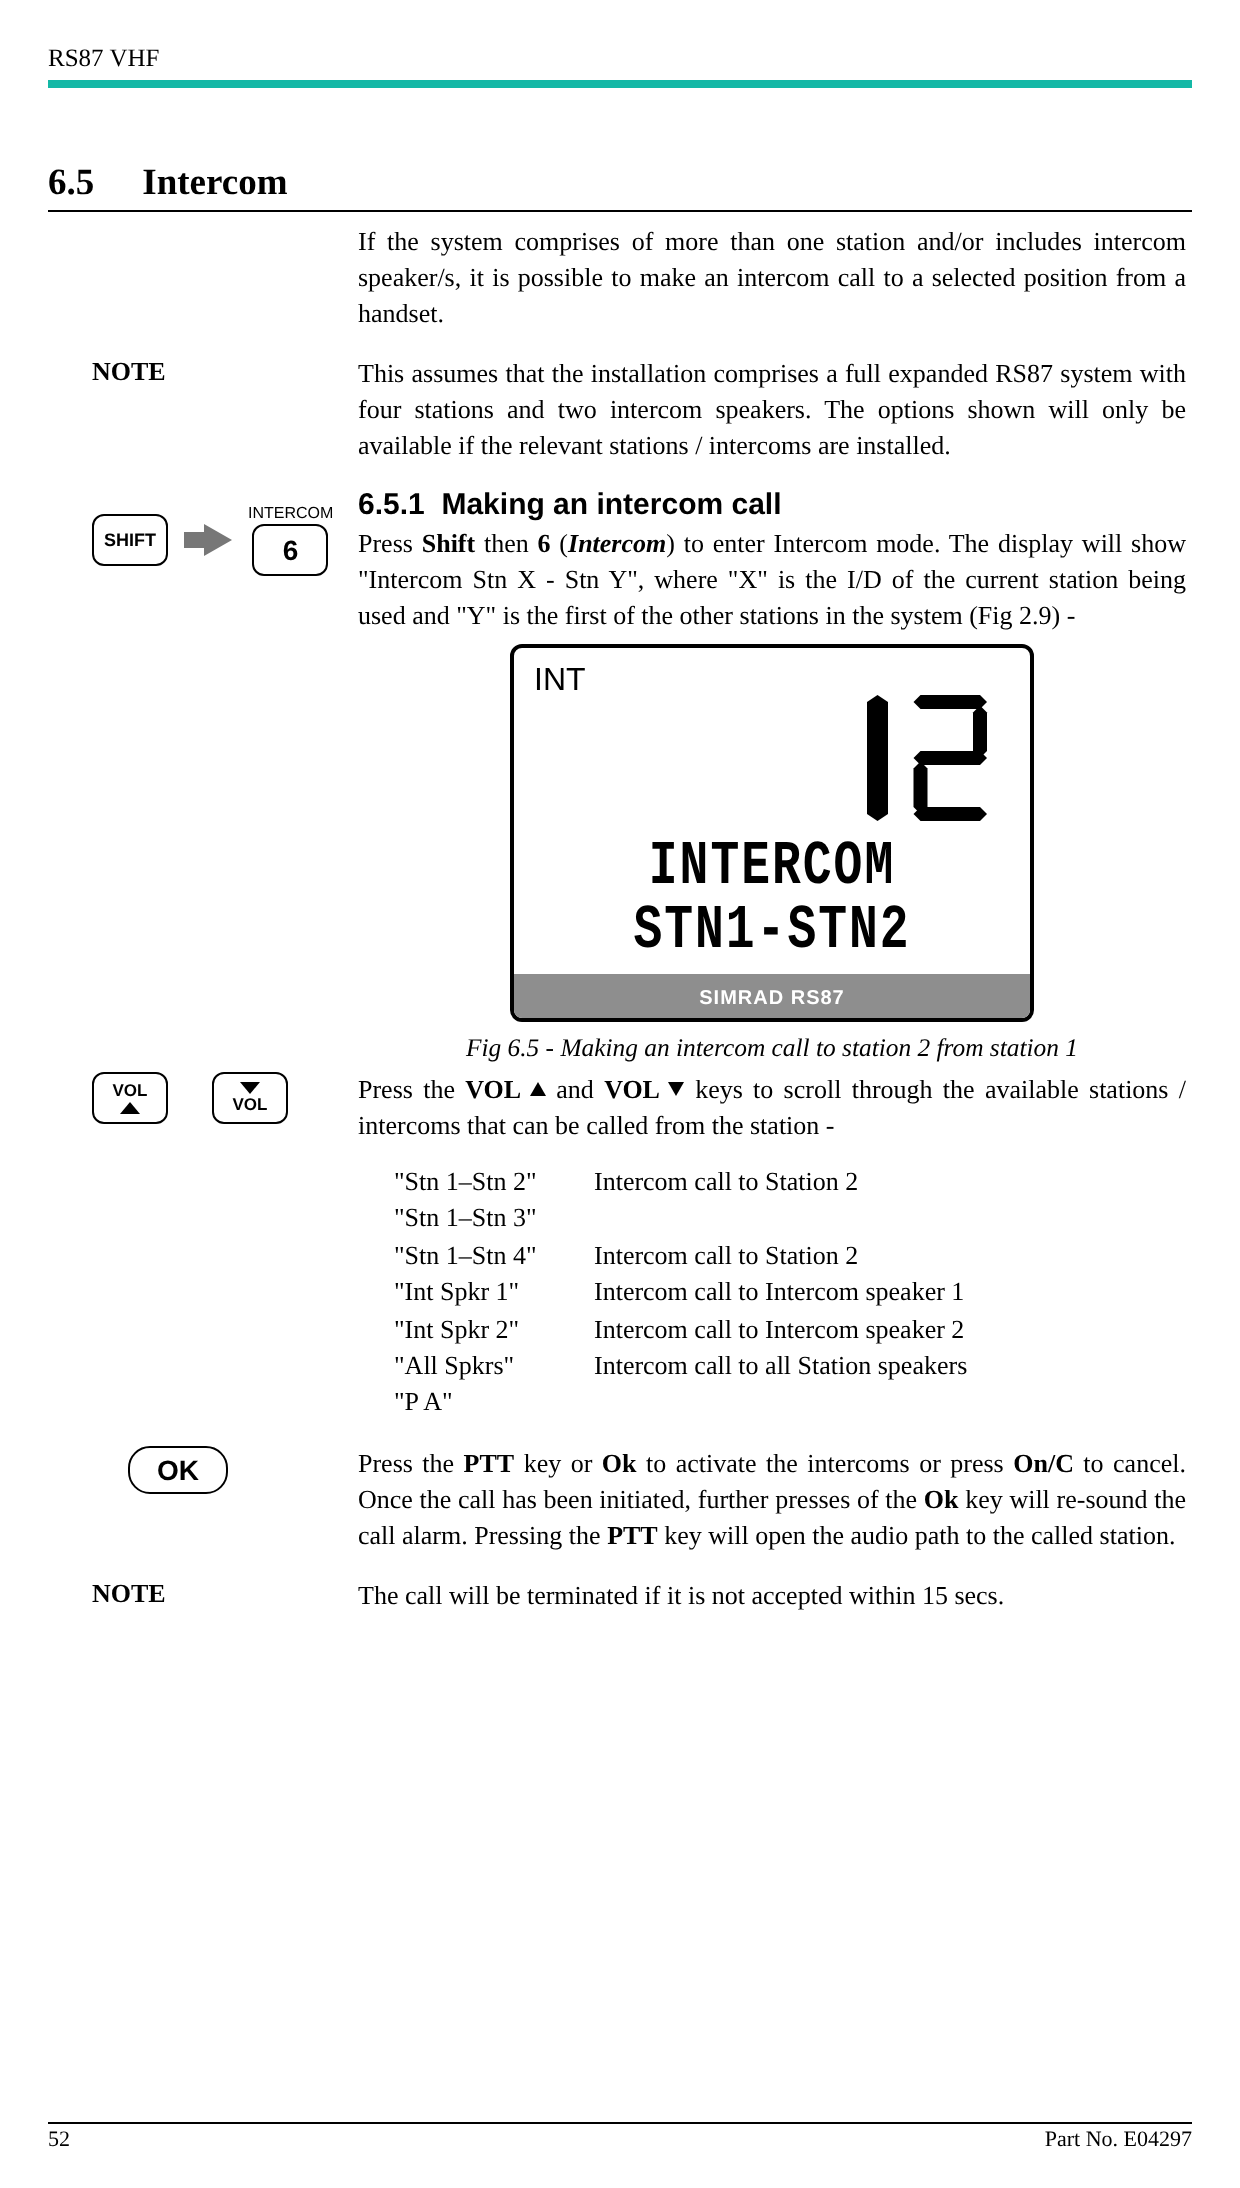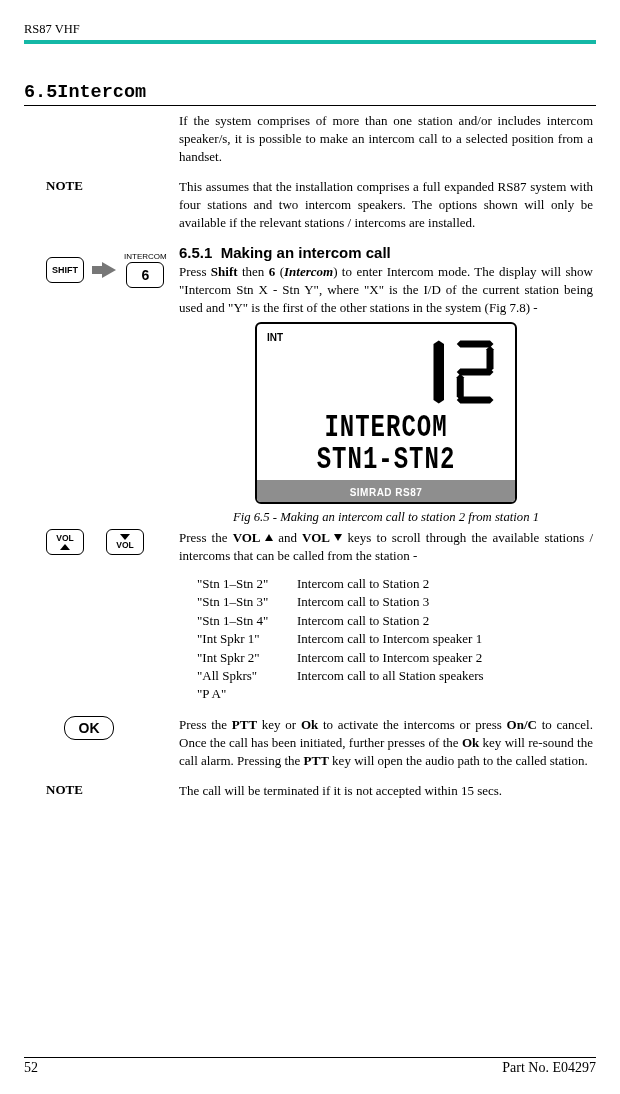--- a/index.html
+++ b/index.html
@@ -13,25 +13,26 @@
     padding: 22px 24px 22px 24px;
   }
   .header-bar {
     border-bottom: 4px solid #14b8a6;
     padding-bottom: 3px;
     font-size: 12.5px;
     font-family: Georgia, serif;
     margin-bottom: 38px;
   }
   .section-heading {
-    font-family: Liberation Mono, monospace;
+    font-family: Liberation Serif, serif;
     font-weight: bold;
     font-size: 18.5px;
     padding-bottom: 2px;
     display: flex;
+    gap: 24px;
     margin-bottom: 6px;
   }
   .subsection-heading {
     font-family: Arial, Helvetica, sans-serif;
     font-weight: bold;
     font-size: 15px;
     margin-bottom: 2px;
   }
   .content-col {
     margin-left: 155px;
@@ -65,21 +66,21 @@
   .list-row .c1 { width: 100px; }
   .list-row .c2 { flex:1; }
   .list-note { margin-left: 100px; font-style: italic; font-size:11px; }
   .footer {
     position: absolute;
     bottom: 18px;
     left: 24px;
     right: 24px;
     border-top: 1px solid #000;
     padding-top: 2px;
-    font-size: 14px;
+    font-size: 11px;
     display: flex;
     justify-content: space-between;
   }
 
   
   .shift-intercom {
     position: absolute;
     left: 22px;
     width: 128px;
     display: flex;
@@ -156,21 +157,21 @@
     overflow: hidden;
     background:#fff;
   }
   .lcd-body { padding: 8px 10px 2px 10px; }
   .lcd-footer {
     background: #8e8e8e;
     text-align: center;
     padding: 2px 0;
   }
   .lcd-footer-text { color:#fff; font-family: Arial, sans-serif; font-weight:bold; font-size:10px; letter-spacing:0.5px;}
-  .lcd-int { font-family: Arial, sans-serif; font-size: 10px; font-weight: bold; }
+  .lcd-int { font-family: Arial, sans-serif; font-size: 16px; font-weight: normal; }
   .lcd-big { display:flex; justify-content:flex-end; gap:4px; padding-right:10px; margin-top:-6px;}
   .lcd-midline, .lcd-midline2 {
     font-family: 'Courier New', monospace;
     font-weight: bold;
     letter-spacing: 1px;
     text-align: center;
     font-size: 24px;
     line-height:1.05;
     transform: scaleY(1.3);
     margin-top:8px;
@@ -219,21 +220,21 @@
       <div class="key-btn" style="font-size:14px;">
           <span>6</span>
         </div>
     </div>
   </div>
   <div class="content-col">
     <div class="subsection-heading">
       <span>6.5.1</span>&nbsp;&nbsp;<span>Making an intercom call</span>
     </div>
     <p class="body-text">
-      <span>Press </span><b>Shift</b><span> then </span><b>6</b><span> (</span><i><b>Intercom</b></i><span>) to enter Intercom mode.  The display will show "Intercom Stn X - Stn Y", where "X" is the I/D of the current station being used and "Y" is the first of the other stations in the system (Fig 7.8) -</span>
+      <span>Press </span><b>Shift</b><span> then </span><b>6</b><span> (</span><i><b>Intercom</b></i><span>) to enter Intercom mode.  The display will show "Intercom Stn X - Stn Y", where "X" is the I/D of the current station being used and "Y" is the first of the other stations in the system (Fig 2.9) -</span>
     </p>
 
     <div class="lcd-wrap">
       <div class="lcd">
         <div class="lcd-body">
           <div class="lcd-int">INT</div>
           <div class="lcd-big">
 
             <svg class="seg-digit" viewBox="0 0 40 80">
               <polygon points="26,4 32,8 32,72 26,76 20,72 20,8" fill="#000"></polygon>
@@ -275,21 +276,20 @@
       <span>Press the </span><b><span>VOL</span> <span class="tri-up-sm"></span></b><span> and </span><b><span>VOL</span> <span class="tri-dn-sm"></span></b><span> keys to scroll through the available stations / intercoms that can be called from the station -</span>
     </p>
 
     <div class="list-block">
       <div class="list-row">
           <div class="c1">"Stn 1–Stn 2"</div>
           <div class="c2">Intercom call to Station 2</div>
         </div>
       <div class="list-row">
           <div class="c1">"Stn 1–Stn 3"</div>
-          <div class="c2">Intercom call to Station 3</div>
         </div>
       <div class="list-row">
           <div class="c1">"Stn 1–Stn 4"</div>
           <div class="c2">Intercom call to Station 2</div>
         </div>
       <div class="list-row">
           <div class="c1">"Int Spkr 1"</div>
           <div class="c2">Intercom call to Intercom speaker 1</div>
         </div>
       <div class="list-row">

